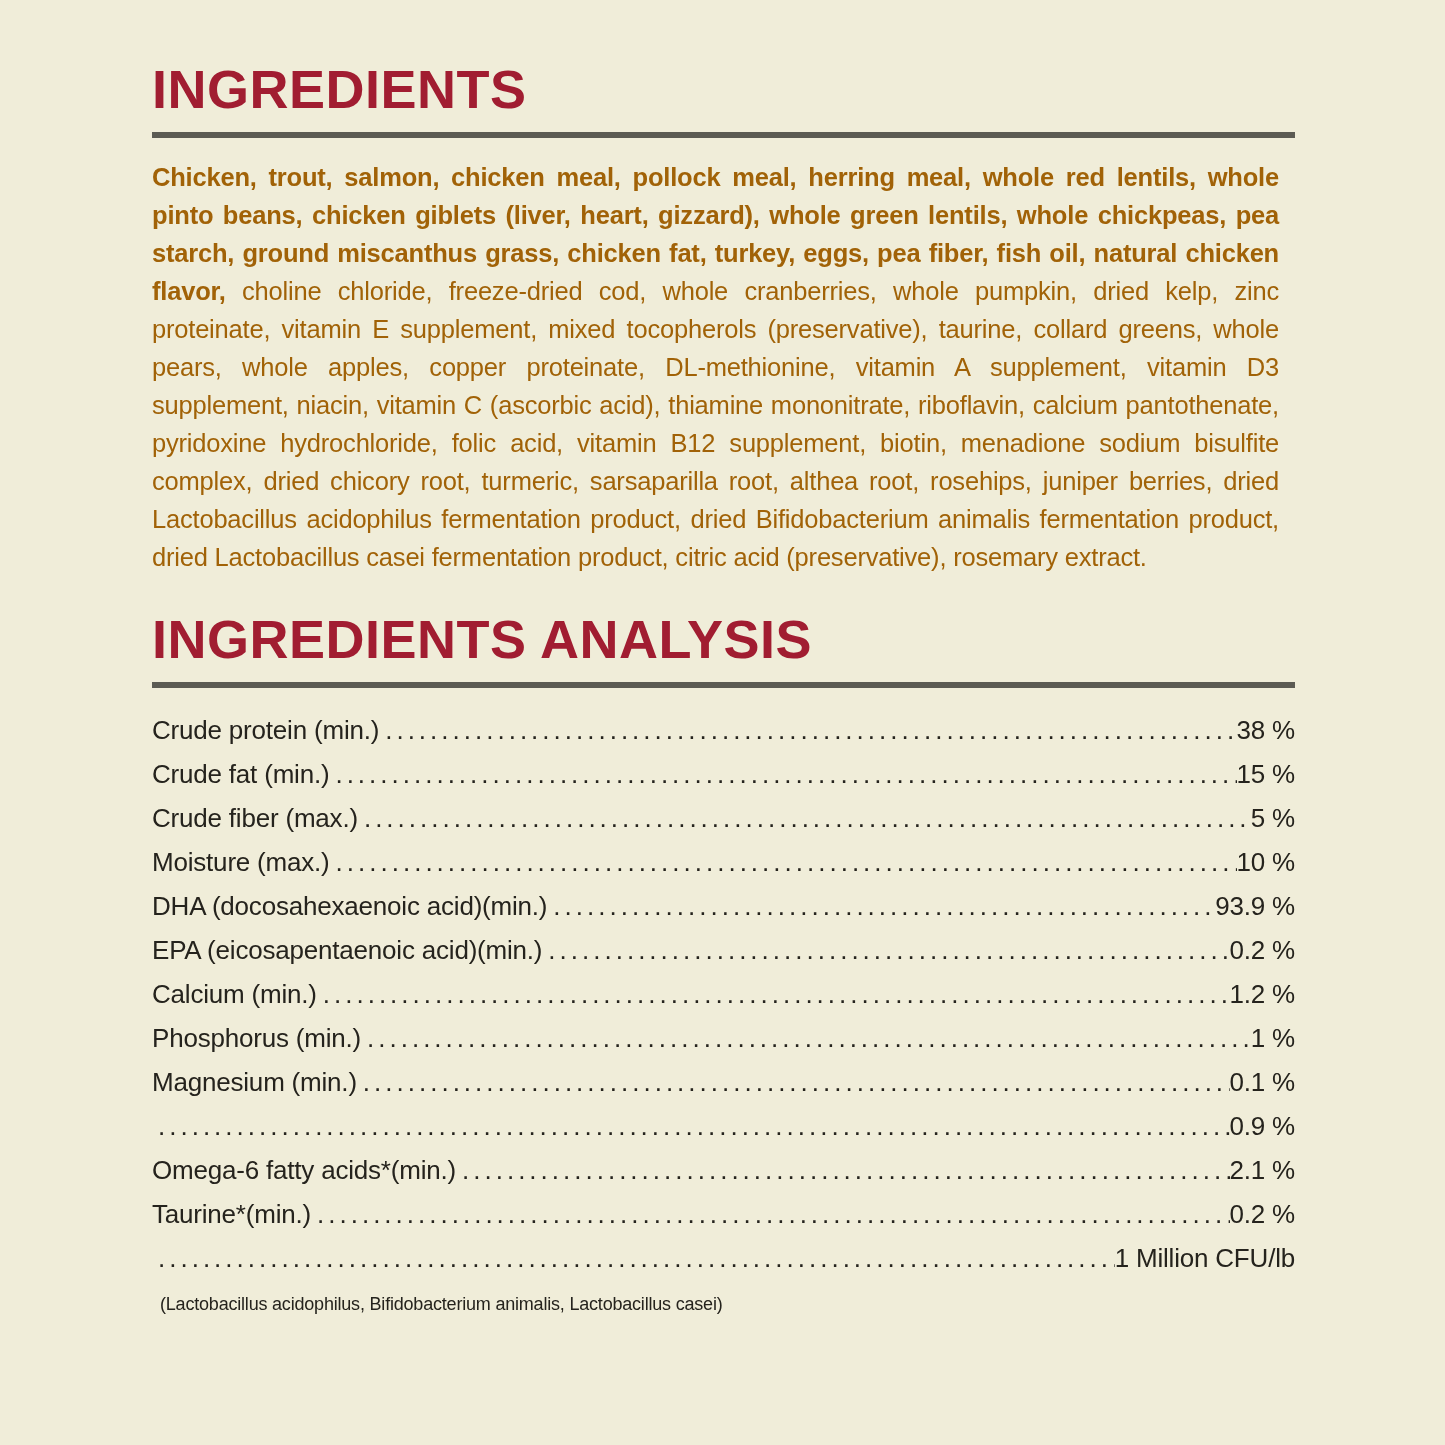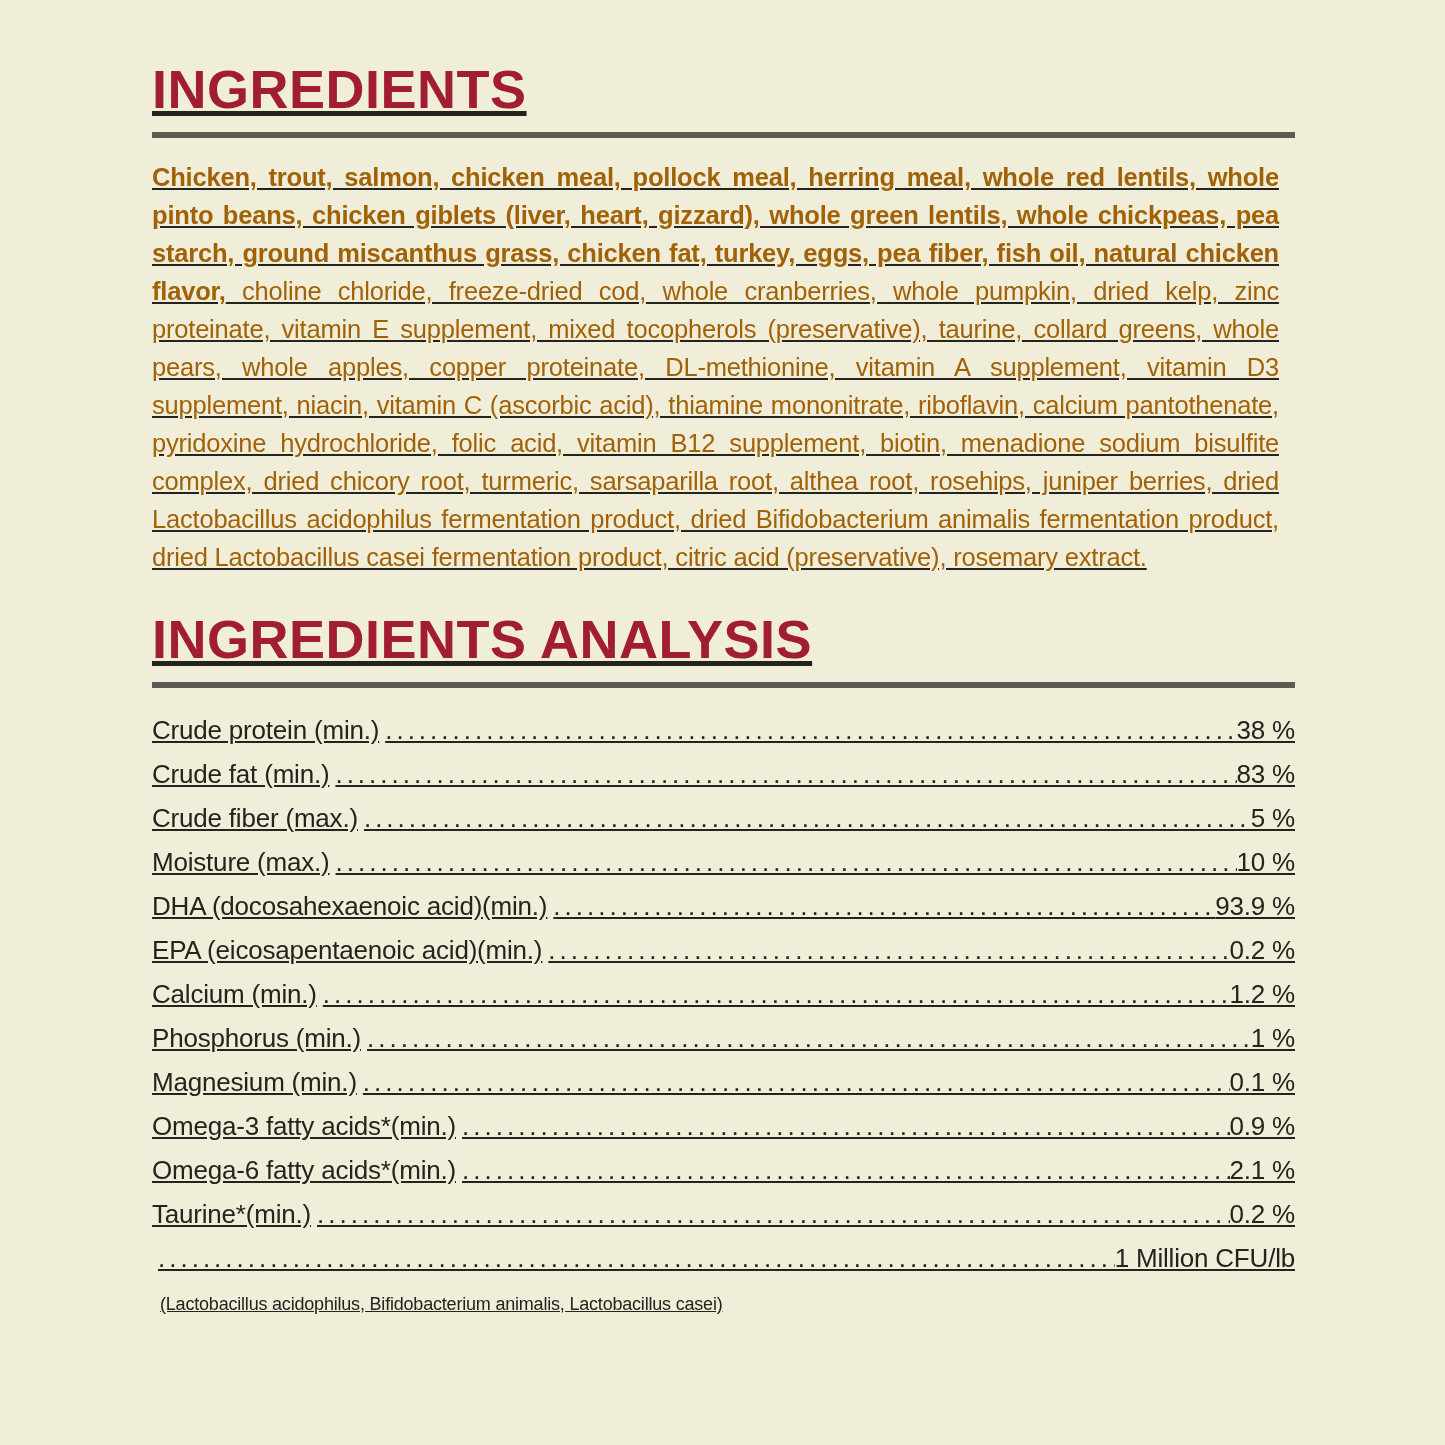--- a/index.html
+++ b/index.html
@@ -12,21 +12,20 @@
     background: #f0edd9;
     font-family: "Liberation Sans", sans-serif;
     color: #25231d;
     overflow: hidden;
   }
   .page {
     box-sizing: border-box;
     width: 1445px;
     height: 1445px;
     padding: 60px 150px 30px 152px;
-    text-decoration: underline;
   }
   h1.section-title {
     margin: 0;
     font-size: 54px;
     line-height: 58px;
     font-weight: bold;
     letter-spacing: 0.5px;
     color: #a11d31;
   }
   .rule {
@@ -105,21 +104,21 @@
     <div class="ga-rows">
 
       <div class="ga-row">
         <span class="ga-label">Crude protein (min.)</span>
         <span class="ga-leader">........................................................................................................................................................................................................</span>
         <span class="ga-value">38 %</span>
       </div>
       <div class="ga-row">
         <span class="ga-label">Crude fat (min.)</span>
         <span class="ga-leader">........................................................................................................................................................................................................</span>
-        <span class="ga-value">83 %</span>
+        <span class="ga-value">15 %</span>
       </div>
       <div class="ga-row">
         <span class="ga-label">Crude fiber (max.)</span>
         <span class="ga-leader">........................................................................................................................................................................................................</span>
         <span class="ga-value">5 %</span>
       </div>
       <div class="ga-row">
         <span class="ga-label">Moisture (max.)</span>
         <span class="ga-leader">........................................................................................................................................................................................................</span>
         <span class="ga-value">10 %</span>
@@ -143,21 +142,20 @@
         <span class="ga-label">Phosphorus (min.)</span>
         <span class="ga-leader">........................................................................................................................................................................................................</span>
         <span class="ga-value">1 %</span>
       </div>
       <div class="ga-row">
         <span class="ga-label">Magnesium (min.)</span>
         <span class="ga-leader">........................................................................................................................................................................................................</span>
         <span class="ga-value">0.1 %</span>
       </div>
       <div class="ga-row">
-        <span class="ga-label">Omega-3 fatty acids*(min.)</span>
         <span class="ga-leader">........................................................................................................................................................................................................</span>
         <span class="ga-value">0.9 %</span>
       </div>
       <div class="ga-row">
         <span class="ga-label">Omega-6 fatty acids*(min.)</span>
         <span class="ga-leader">........................................................................................................................................................................................................</span>
         <span class="ga-value">2.1 %</span>
       </div>
       <div class="ga-row">
         <span class="ga-label">Taurine*(min.)</span>

